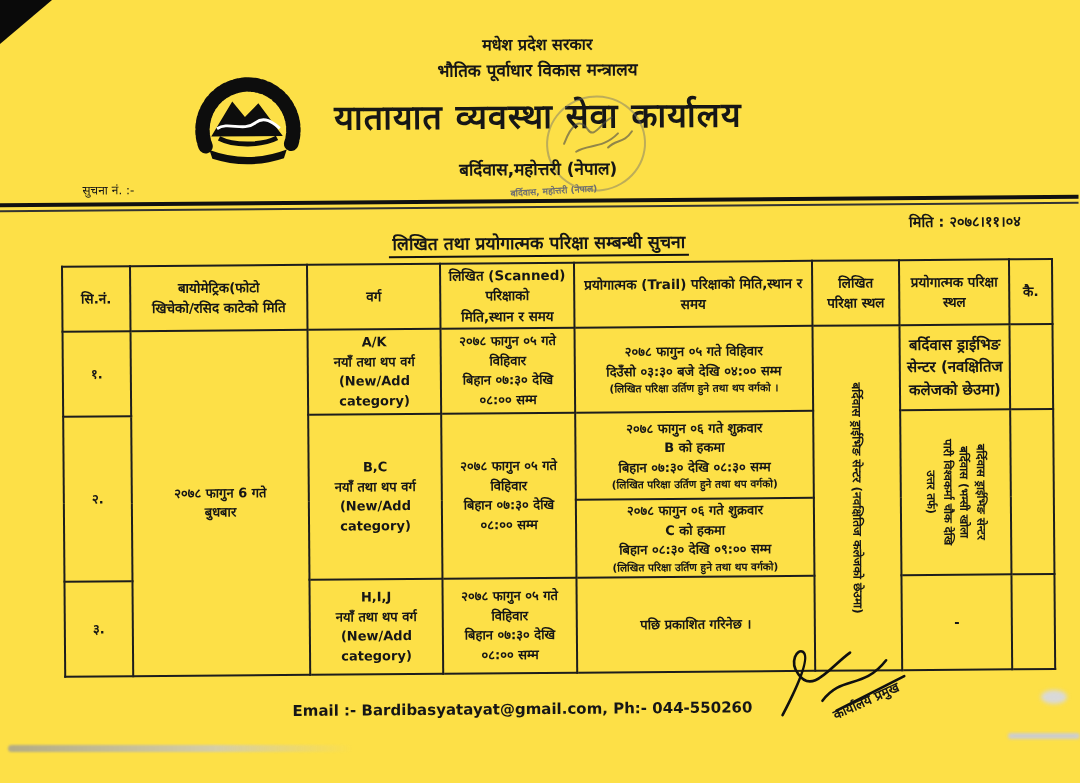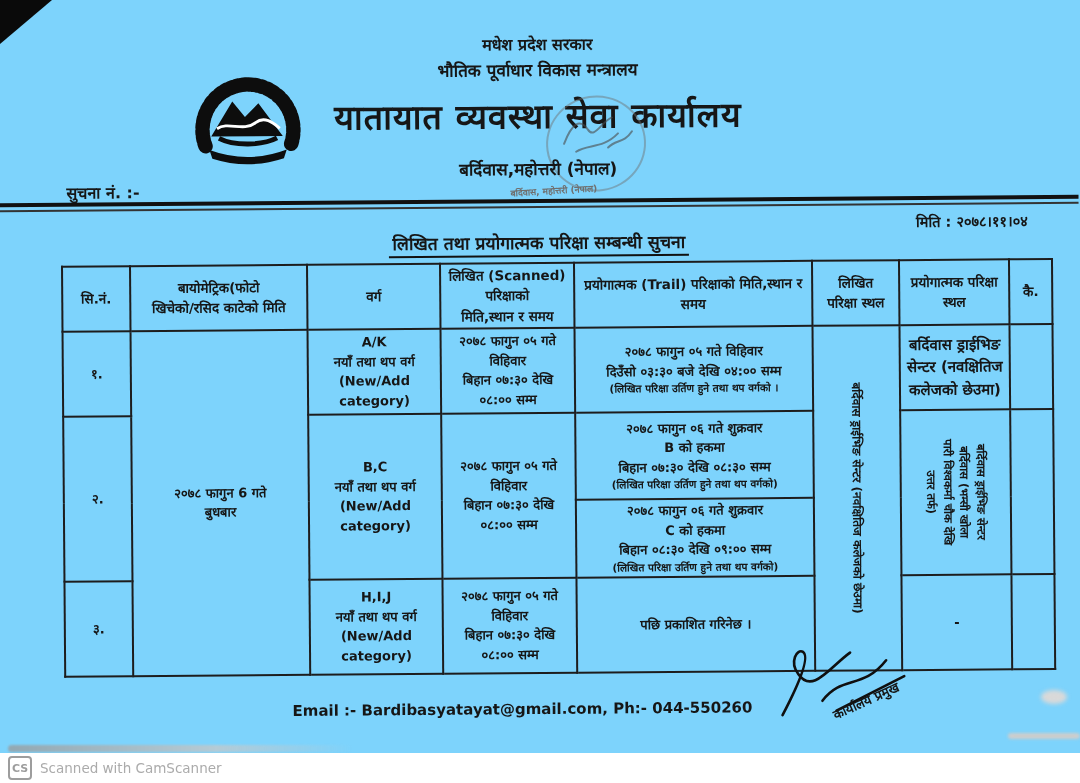--- a/index.html
+++ b/index.html
@@ -1,39 +1,39 @@
 <!DOCTYPE html>
 <html><head>
 <meta charset="utf-8">
 <style>
   html,body{margin:0;padding:0;}
   #doc{
     position:relative;width:1080px;height:783px;overflow:hidden;
-    background:#7dd3fc;color:#161616;
+    background:#fde047;color:#161616;
     font-family:"DejaVu Sans","Liberation Sans",sans-serif;
   }
   .tilt{position:absolute;inset:0;transform:rotate(-0.45deg);transform-origin:50% 50%;}
   .abs{position:absolute;}
   .ctr{left:0;right:0;text-align:center;}
 
   
   .gov{top:33px;font-size:16px;font-weight:bold;}
   .ministry{top:58px;font-size:17px;font-weight:bold;}
   .office{top:92px;font-size:34px;font-weight:bold;letter-spacing:1px;}
   .loc{top:157px;font-size:17px;font-weight:bold;}
   .stamp-line{top:184px;left:512px;font-size:9px;color:#6f6f6f;transform:rotate(-3deg);font-weight:bold;}
   .emblem{left:192px;top:62px;}
   .round-stamp{left:548px;top:96px;width:96px;height:92px;border:2px solid rgba(110,110,110,.45);
     border-radius:50%;transform:rotate(-8deg);}
   .stamp-scribble{left:560px;top:104px;opacity:.75;}
 
-  .notice-no{left:68px;top:178px;font-size:16px;font-weight:bold;}
+  .notice-no{left:84px;top:178px;font-size:12px;font-weight:normal;}
   .rule-thick{left:0;right:0;top:199px;height:4px;background:#111;}
   .rule-thin{left:0;right:0;top:206px;height:1.5px;background:#333;}
-  .date{right:51px;top:214px;font-size:14.5px;font-weight:bold;}
+  .date{right:58px;top:214px;font-size:14.5px;font-weight:bold;}
   .doc-title{top:230px;font-size:17.5px;font-weight:bold;}
   .doc-title span{border-bottom:2.5px solid #111;padding:0 4px 2px;}
 
   
   table.exam{position:absolute;left:62px;top:262px;width:990px;border-collapse:collapse;
     table-layout:fixed;font-size:13px;font-weight:bold;}
   table.exam th,table.exam td{border:2px solid #1d1d1d;padding:1px 3px;vertical-align:middle;
     text-align:center;overflow:hidden;}
   table.exam th{font-size:13.5px;line-height:1.5;}
   .ln{line-height:1.5;}
@@ -256,17 +256,13 @@
     </div>
     <div class="abs sig-title">कार्यालय प्रमुख</div>
 
   </div>
 
   <div class="abs corner-tl"></div>
   <div class="abs smudge1"></div>
   <div class="abs smudge2"></div>
   <div class="abs smudge3"></div>
 
-  <div class="abs cs-bar">
-    <div class="cs-box">CS</div>
-    <div class="cs-label">Scanned with CamScanner</div>
-  </div>
 </div>
 
 </body></html>

